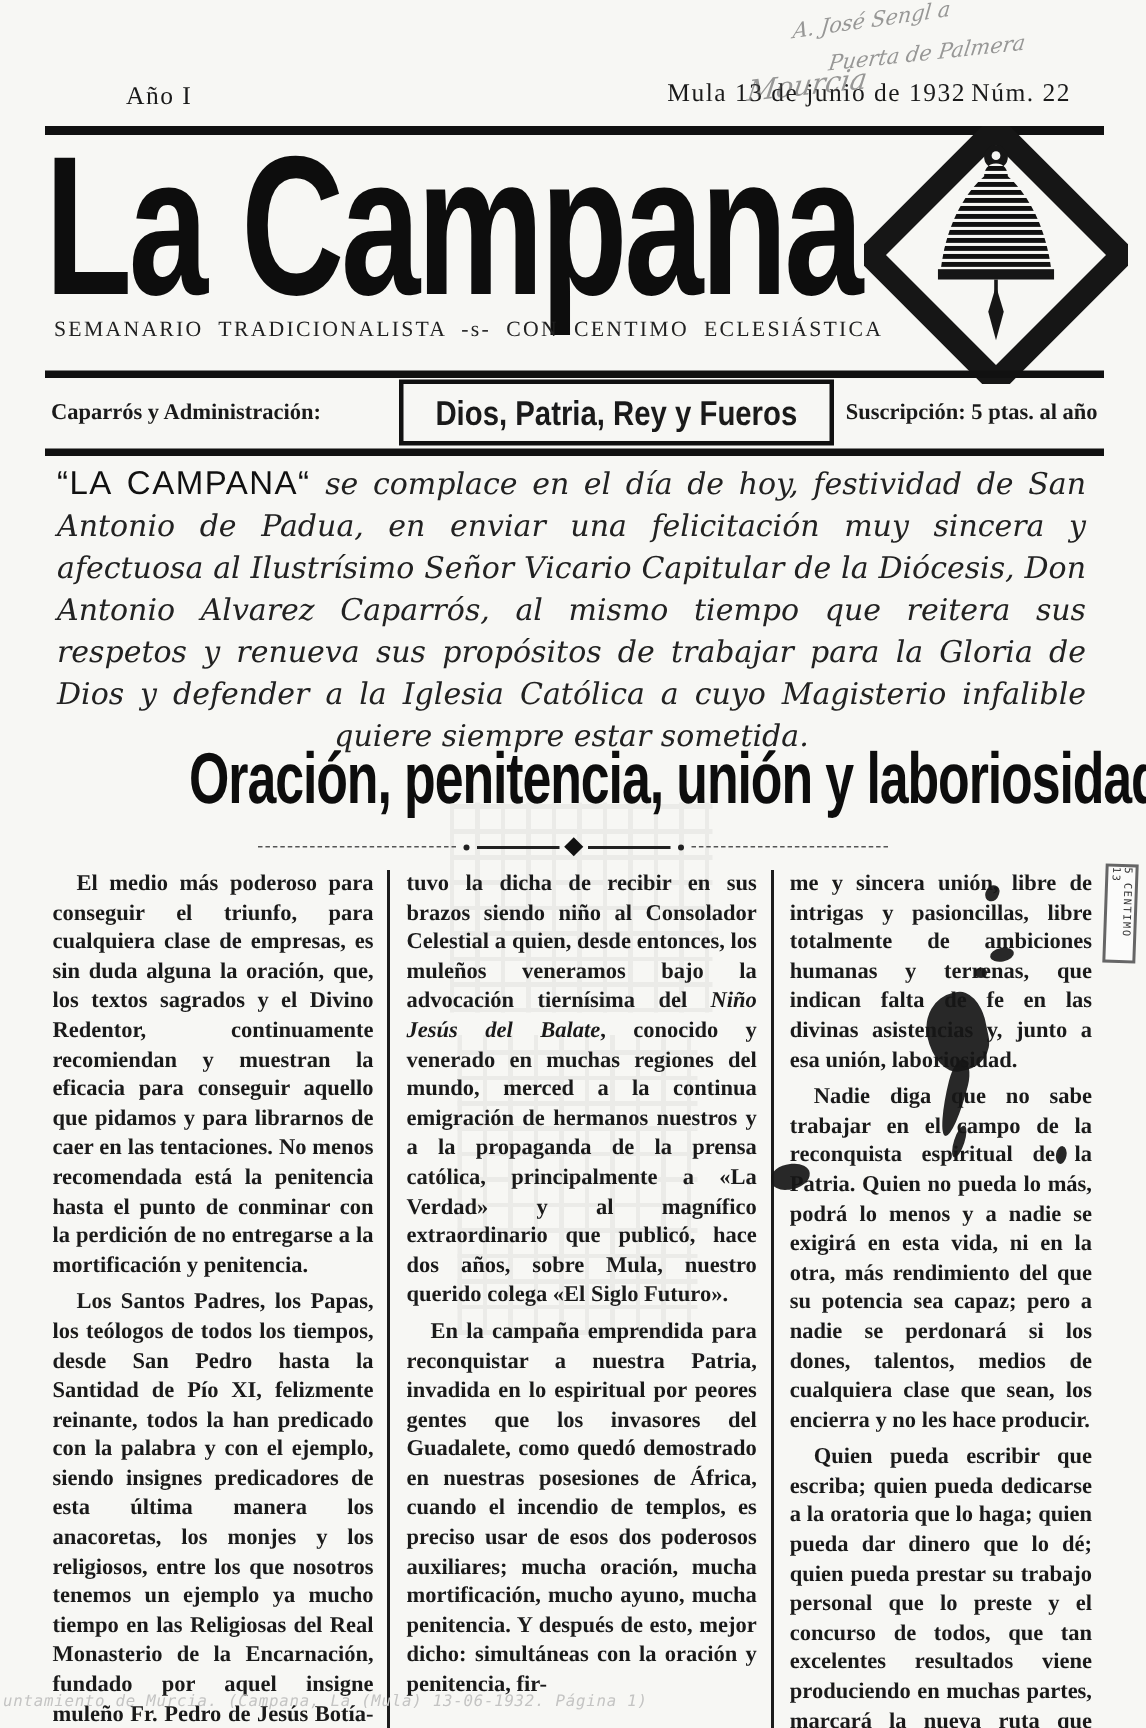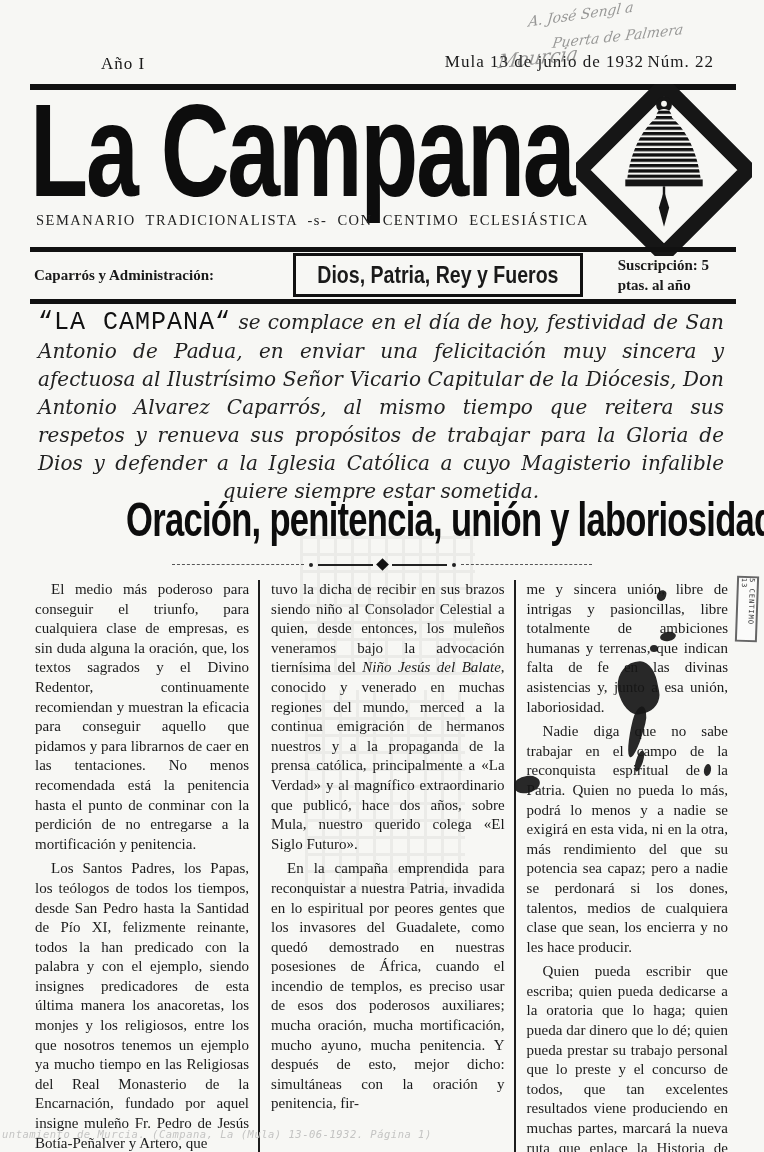--- a/index.html
+++ b/index.html
@@ -1,20 +1,20 @@
 <!DOCTYPE html>
 <html><head>
 <meta charset="utf-8">
 <style>
   html,body{margin:0;padding:0;background:#dcdcd8;}
   #page{position:relative;width:764px;height:1152px;overflow:hidden;background:#f7f7f4;
         font-family:"Liberation Serif",serif;color:#1a1a1a;}
 
   
-  .hdr-year{position:absolute;left:101px;top:54px;font-size:17px;letter-spacing:1px;}
+  .hdr-year{position:absolute;left:84px;top:54px;font-size:17px;letter-spacing:1px;}
   .hdr-date{position:absolute;left:0;right:120px;top:52px;text-align:right;font-size:17px;letter-spacing:1px;}
   .hdr-issue{position:absolute;right:50px;top:52px;font-size:17px;letter-spacing:1px;}
 
   
   .hw{position:absolute;font-family:"DejaVu Serif",serif;font-style:italic;color:#4a4a4a;opacity:.55;}
   .hw1{left:528px;top:6px;font-size:14px;transform:rotate(-8deg) skewX(-14deg);}
   .hw2{left:552px;top:28px;font-size:14px;transform:rotate(-6deg) skewX(-14deg);}
   .hw3{left:498px;top:46px;font-size:19px;transform:rotate(-6deg) skewX(-14deg);}
 
   .rule{position:absolute;left:30px;right:28px;background:#111;}
@@ -26,45 +26,45 @@
   .mast-title{position:absolute;left:30px;top:88px;font-family:"Liberation Sans",sans-serif;
       font-weight:bold;font-size:132px;line-height:.95;letter-spacing:-3px;color:#0d0d0d;
       transform:scaleX(.72);transform-origin:left top;white-space:nowrap;}
   .mast-sub{position:absolute;left:36px;top:212px;font-size:14.5px;letter-spacing:1.5px;word-spacing:5px;color:#222;}
   .logo{position:absolute;left:576px;top:84px;}
 
   
   .infobar{position:absolute;left:34px;top:253px;right:30px;height:44px;display:flex;align-items:stretch;}
   .info-cell{display:flex;flex-direction:column;justify-content:center;gap:43px;}
   .info-left{flex:0 0 232px;font-weight:bold;font-size:15px;line-height:1.35;}
-  .info-center{flex:0 0 232px;margin:0 27px;border:3px solid #111;align-items:center;}
+  .info-center{flex:0 0 232px;margin:0 0;border:3px solid #111;align-items:center;}
   .motto{font-family:"Liberation Sans",sans-serif;font-weight:bold;font-size:23px;
       transform:scaleX(.85);white-space:nowrap;letter-spacing:0;}
   .info-right{flex:1;font-weight:bold;font-size:15px;line-height:1.35;padding-left:8px;}
 
   
   .lead{position:absolute;left:38px;top:308px;right:40px;font-family:"DejaVu Serif",serif;
       font-style:italic;font-size:20px;line-height:28px;text-align:justify;text-align-last:center;color:#222;}
-  .lead-open{font-style:normal;font-size:25px;letter-spacing:1px;font-family:Liberation Mono, monospace;color:#111;}
+  .lead-open{font-style:normal;font-size:22px;letter-spacing:1px;font-family:Liberation Sans, sans-serif;color:#111;}
 
   
   .headline-wrap{position:absolute;left:0;right:0;top:492px;text-align:center;}
   .headline{display:inline-block;font-family:"Liberation Sans",sans-serif;font-weight:bold;
       font-size:48px;letter-spacing:-1px;color:#0d0d0d;transform:scaleX(.72);transform-origin:center;white-space:nowrap;}
 
   .ornament{position:absolute;left:172px;top:560px;width:420px;display:flex;align-items:center;gap:5px;}
   .orn-dash{flex:1;border-top:1px dashed #555;height:0;}
   .orn-dot{width:4px;height:4px;border-radius:50%;background:#222;}
   .orn-line{width:55px;height:2px;background:#222;}
   .orn-diamond{width:9px;height:9px;background:#111;transform:rotate(45deg);}
 
   
   .columns{position:absolute;left:35px;right:34px;top:580px;display:flex;}
   .col{font-size:15px;line-height:19.6px;text-align:justify;}
-  .col p{margin:0 0 5px 0;}
+  .col p{margin:0 0 5px 0;font-weight:bold;}
   .col .indent{text-indent:16px;}
   .col1{flex:0 0 30.8%;padding-right:9px;}
   .col2{flex:0 0 33.6%;border-left:2px solid #1c1c1c;padding:0 9px 0 11px;}
   .col3{flex:1;border-left:2px solid #1c1c1c;padding:0 2px 0 11px;}
   .ital{font-style:italic;}
 
   
   .watermark{position:absolute;pointer-events:none;opacity:.045;
       background:repeating-linear-gradient(90deg,#000 0 3px,transparent 3px 17px),
                  repeating-linear-gradient(0deg,#000 0 3px,transparent 3px 17px);}

